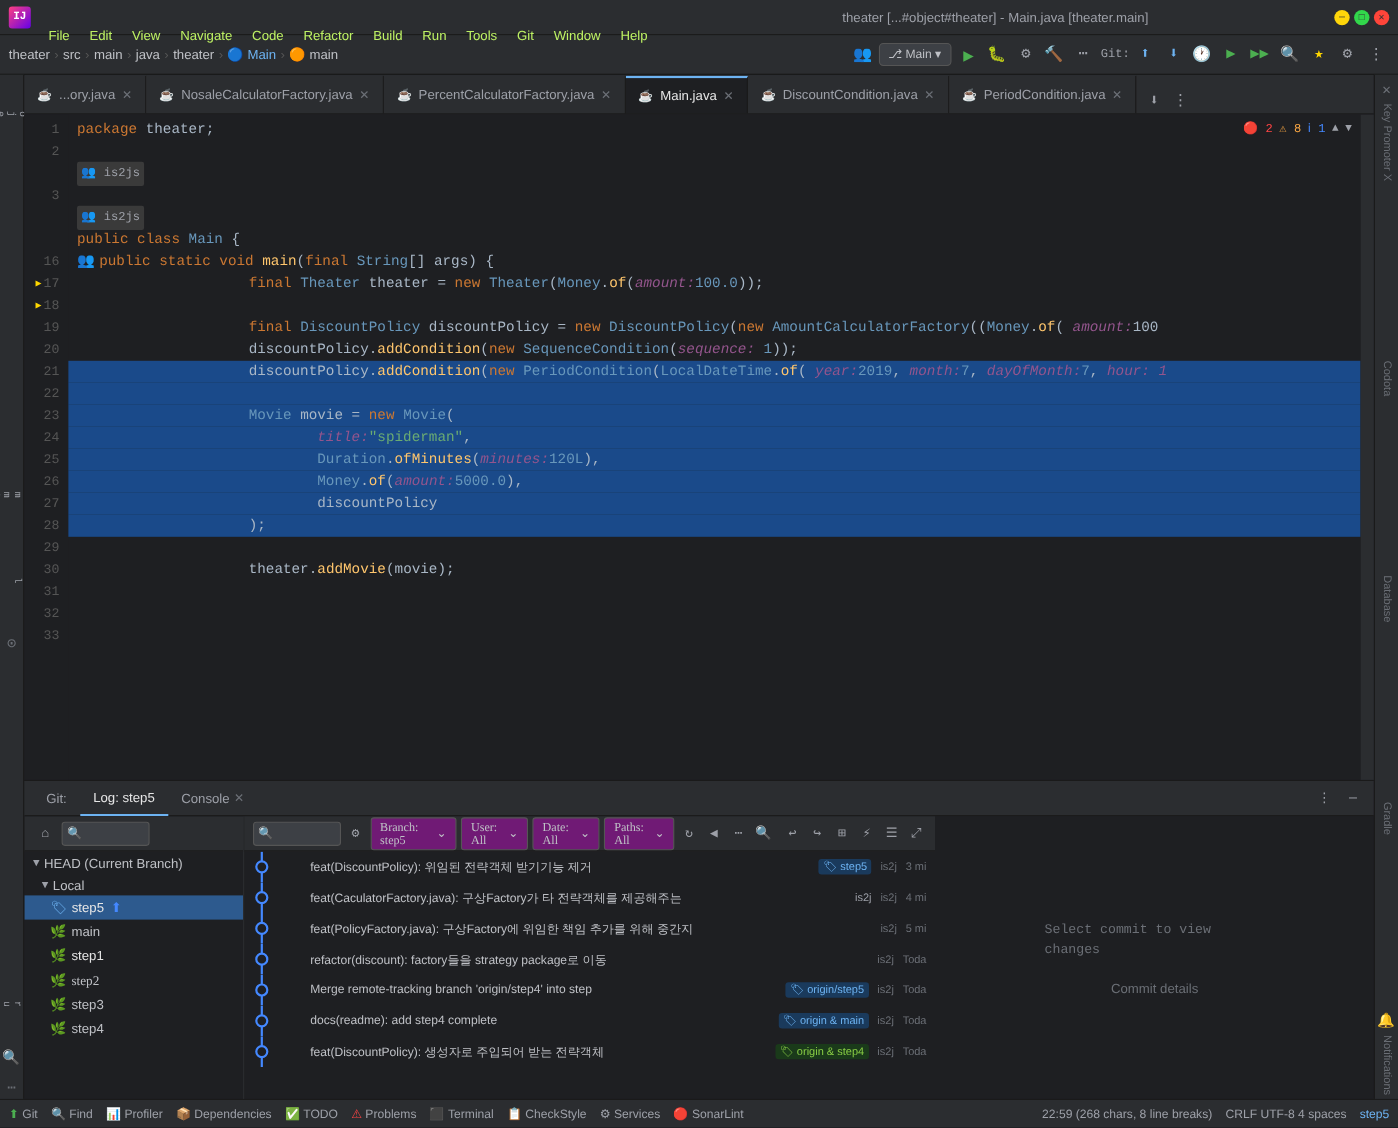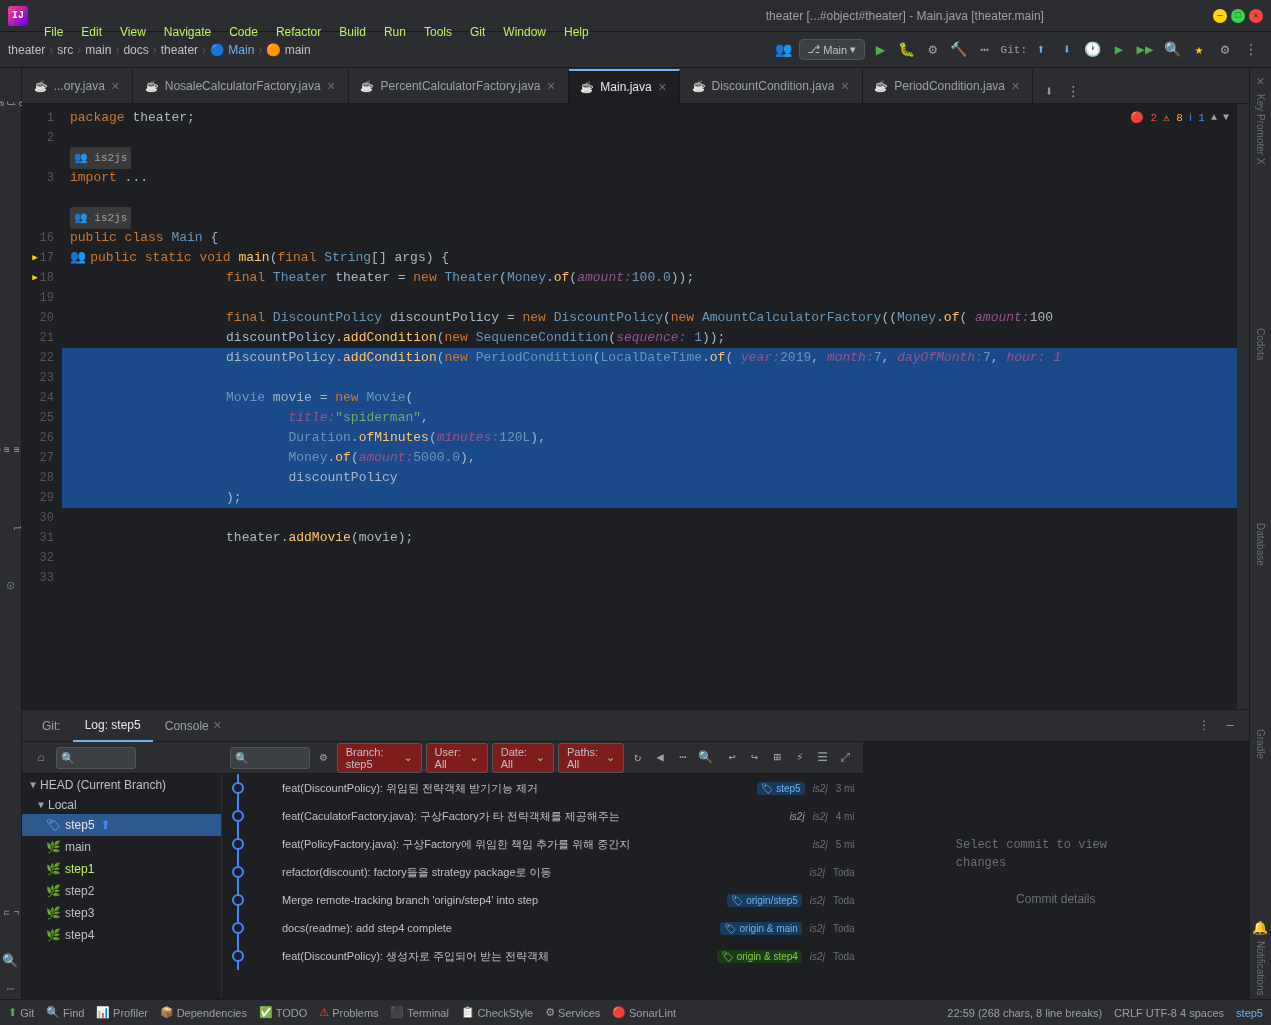--- a/index.html
+++ b/index.html
@@ -326,26 +326,26 @@
       height: 22px;
       background: #3d4045;
       border: 1px solid #555;
       border-radius: 3px;
       color: #bfc1c6;
       font-size: 11px;
       padding: 0 4px;
     }
     .git-filter-btn {
       padding: 2px 8px;
-      background: #7f1d1d;
+      background: #701a75;
       border: 1px solid #555;
       border-radius: 3px;
       color: #bfc1c6;
       font-size: 11px;
-      font-family: Liberation Sans, sans-serif;
+      font-family: Liberation Serif, serif;
       cursor: pointer;
       display: flex; align-items: center; gap: 2px;
     }
     .git-icon-btn {
       width: 22px; height: 22px;
       display: flex; align-items: center; justify-content: center;
       color: #9da0a8;
       cursor: pointer;
       font-size: 12px;
       border-radius: 3px;
@@ -373,21 +373,21 @@
     .tag-badge {
       padding: 1px 4px;
       border-radius: 3px;
       font-size: 10px;
       background: #1a3a5c;
       color: #6db3f2;
       display: flex; align-items: center; gap: 2px;
     }
     .tag-badge.origin-main { background: #1a3a5c; color: #6db3f2; }
     .tag-badge.origin-step5 { background: #1a3a5c; color: #6db3f2; }
-    .commit-author { color: #6b6f76; white-space: nowrap; font-size: 10px; font-style: italic; }
+    .commit-author { color: #6b6f76; white-space: nowrap; font-size: 10px; }
     .commit-time { color: #6b6f76; white-space: nowrap; font-size: 10px; }
 
     #git-log-right {
       flex: 1;
       background: #1e1f22;
       display: flex;
       flex-direction: column;
       align-items: center;
       justify-content: center;
     }
@@ -461,21 +461,21 @@
 </div>
 
 <div id="toolbar">
   <div class="toolbar-breadcrumb">
     <span class="breadcrumb-item">theater</span>
     <span class="breadcrumb-sep">›</span>
     <span class="breadcrumb-item">src</span>
     <span class="breadcrumb-sep">›</span>
     <span class="breadcrumb-item">main</span>
     <span class="breadcrumb-sep">›</span>
-    <span class="breadcrumb-item">docs</span>
+    <span class="breadcrumb-item">java</span>
     <span class="breadcrumb-sep">›</span>
     <span class="breadcrumb-item">theater</span>
     <span class="breadcrumb-sep">›</span>
     <span class="breadcrumb-item active">🔵 Main</span>
     <span class="breadcrumb-sep">›</span>
     <span class="breadcrumb-item">🟠 main</span>
   </div>
   <div class="toolbar-spacer"></div>
   <div class="toolbar-group">
     <div class="icon-btn">👥</div>
@@ -606,23 +606,20 @@
 
           <div class="code-line">
             <span class="kw">package </span><span class="normal">theater;</span>
           </div>
           <div class="code-line">&nbsp;</div>
           <div class="code-line">
             <span style="position:relative; display:flex; align-items:center; gap:4px;">
               <span style="background:#3a3a3a; padding: 1px 4px; border-radius:2px; font-size:11px; color:#9da0a8; margin-right:4px;">👥 is2js</span>
             </span>
           </div>
-          <div class="code-line">
-            <span class="kw">import </span><span class="normal">...</span>
-          </div>
           <div class="code-line">&nbsp;</div>
           <div class="code-line">
             <span style="background:#3a3a3a; padding: 1px 4px; border-radius:2px; font-size:11px; color:#9da0a8; margin-right:4px;">👥 is2js</span>
           </div>
           <div class="code-line">
             <span class="kw">public </span><span class="kw">class </span><span class="type">Main </span><span class="normal">{</span>
           </div>
           <div class="code-line">
             <span style="margin-right:4px;">👥</span>
             <span class="kw">public </span><span class="kw">static </span><span class="kw">void </span><span class="method">main</span><span class="normal">(</span><span class="kw">final </span><span class="type">String</span><span class="normal">[] </span><span class="normal">args</span><span class="normal">) {</span>
@@ -703,25 +700,25 @@
             <span style="color:#6db3f2;">🏷</span>
             <span style="color:#e6e6e6; font-size:12px; font-family:Segoe UI,sans-serif;">step5</span>
             <span style="color:#4488ff; font-size:12px; margin-left:2px;">⬆</span>
           </div>
           <div class="git-branch-item" style="padding-left:24px;">
             <span style="color:#9da0a8;">🌿</span>
             <span style="color:#bfc1c6; font-size:12px; font-family:Segoe UI,sans-serif;">main</span>
           </div>
           <div class="git-branch-item" style="padding-left:24px;">
             <span style="color:#9da0a8;">🌿</span>
-            <span style="color:#bef264; font-size:12px; font-family:Segoe UI,sans-serif;">step1</span>
+            <span style="color:#e5e5e5; font-size:12px; font-family:Segoe UI,sans-serif;">step1</span>
           </div>
           <div class="git-branch-item" style="padding-left:24px;">
             <span style="color:#9da0a8;">🌿</span>
-            <span style="color:#bfc1c6; font-size:12px; font-family:Liberation Sans, sans-serif;">step2</span>
+            <span style="color:#bfc1c6; font-size:12px; font-family:Liberation Serif, serif;">step2</span>
           </div>
           <div class="git-branch-item" style="padding-left:24px;">
             <span style="color:#9da0a8;">🌿</span>
             <span style="color:#bfc1c6; font-size:12px; font-family:Segoe UI,sans-serif;">step3</span>
           </div>
           <div class="git-branch-item" style="padding-left:24px;">
             <span style="color:#9da0a8;">🌿</span>
             <span style="color:#bfc1c6; font-size:12px; font-family:Segoe UI,sans-serif;">step4</span>
           </div>
         </div>

